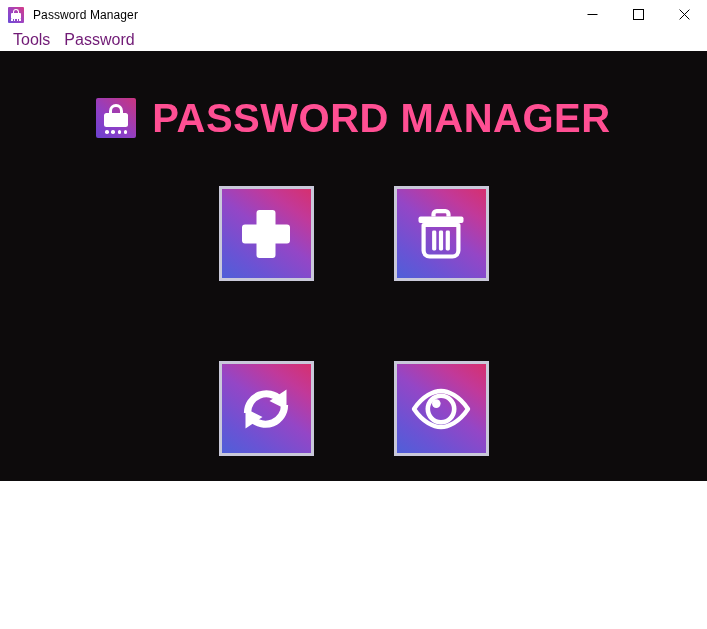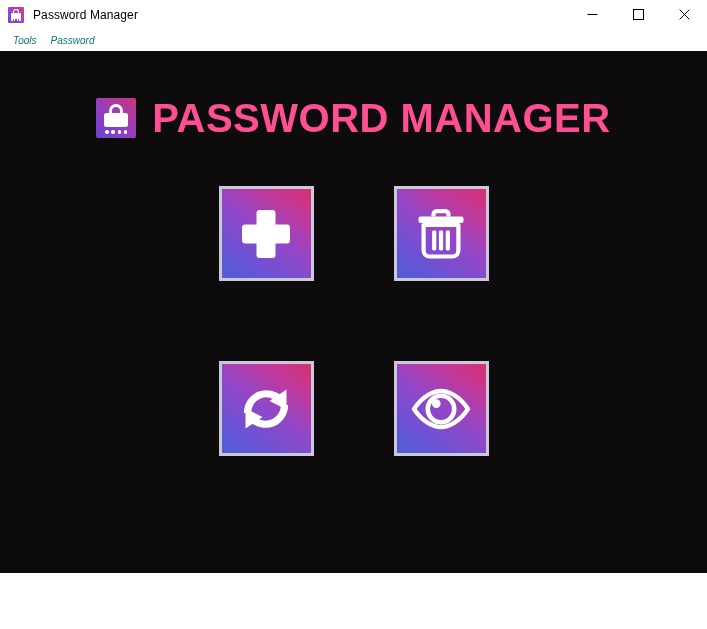--- a/index.html
+++ b/index.html
@@ -10,21 +10,21 @@
   body {
     width: 707px;
     height: 629px;
     overflow: hidden;
     font-family: "Liberation Sans", sans-serif;
     background: #ffffff;
   }
 
   .window {
     width: 707px;
-    height: 573px;
+    height: 481px;
     display: flex;
     flex-direction: column;
     background: #ffffff;
     position: relative;
   }
 
   
   .titlebar {
     height: 29px;
     background: #ffffff;
@@ -109,26 +109,25 @@
   .menubar {
     height: 22px;
     background: #ffffff;
     display: flex;
     align-items: center;
     flex: 0 0 auto;
     padding-left: 6px;
     user-select: none;
   }
   .menu-item {
-    font-size: 10px;
-    color: #0f766e;
+    font-size: 16px;
+    color: #701a75;
     padding: 2px 7px;
     white-space: nowrap;
     cursor: default;
-    font-style: italic;
   }
 
   
   .content {
     flex: 1 1 auto;
     background: #0d0b0c;
     position: relative;
     overflow: hidden;
   }
 

